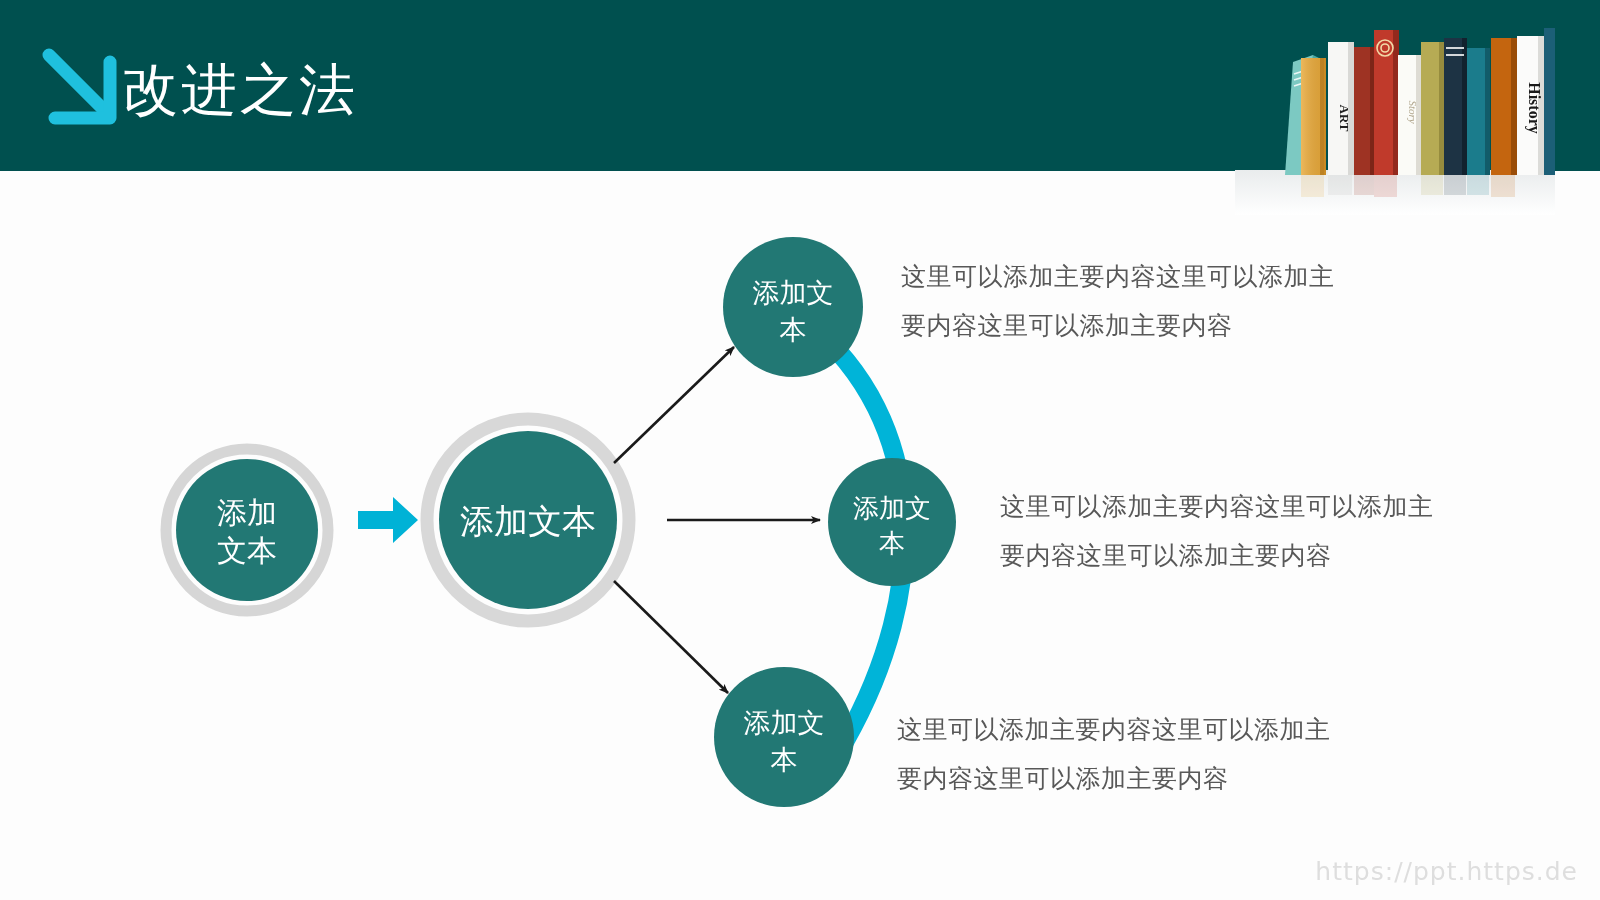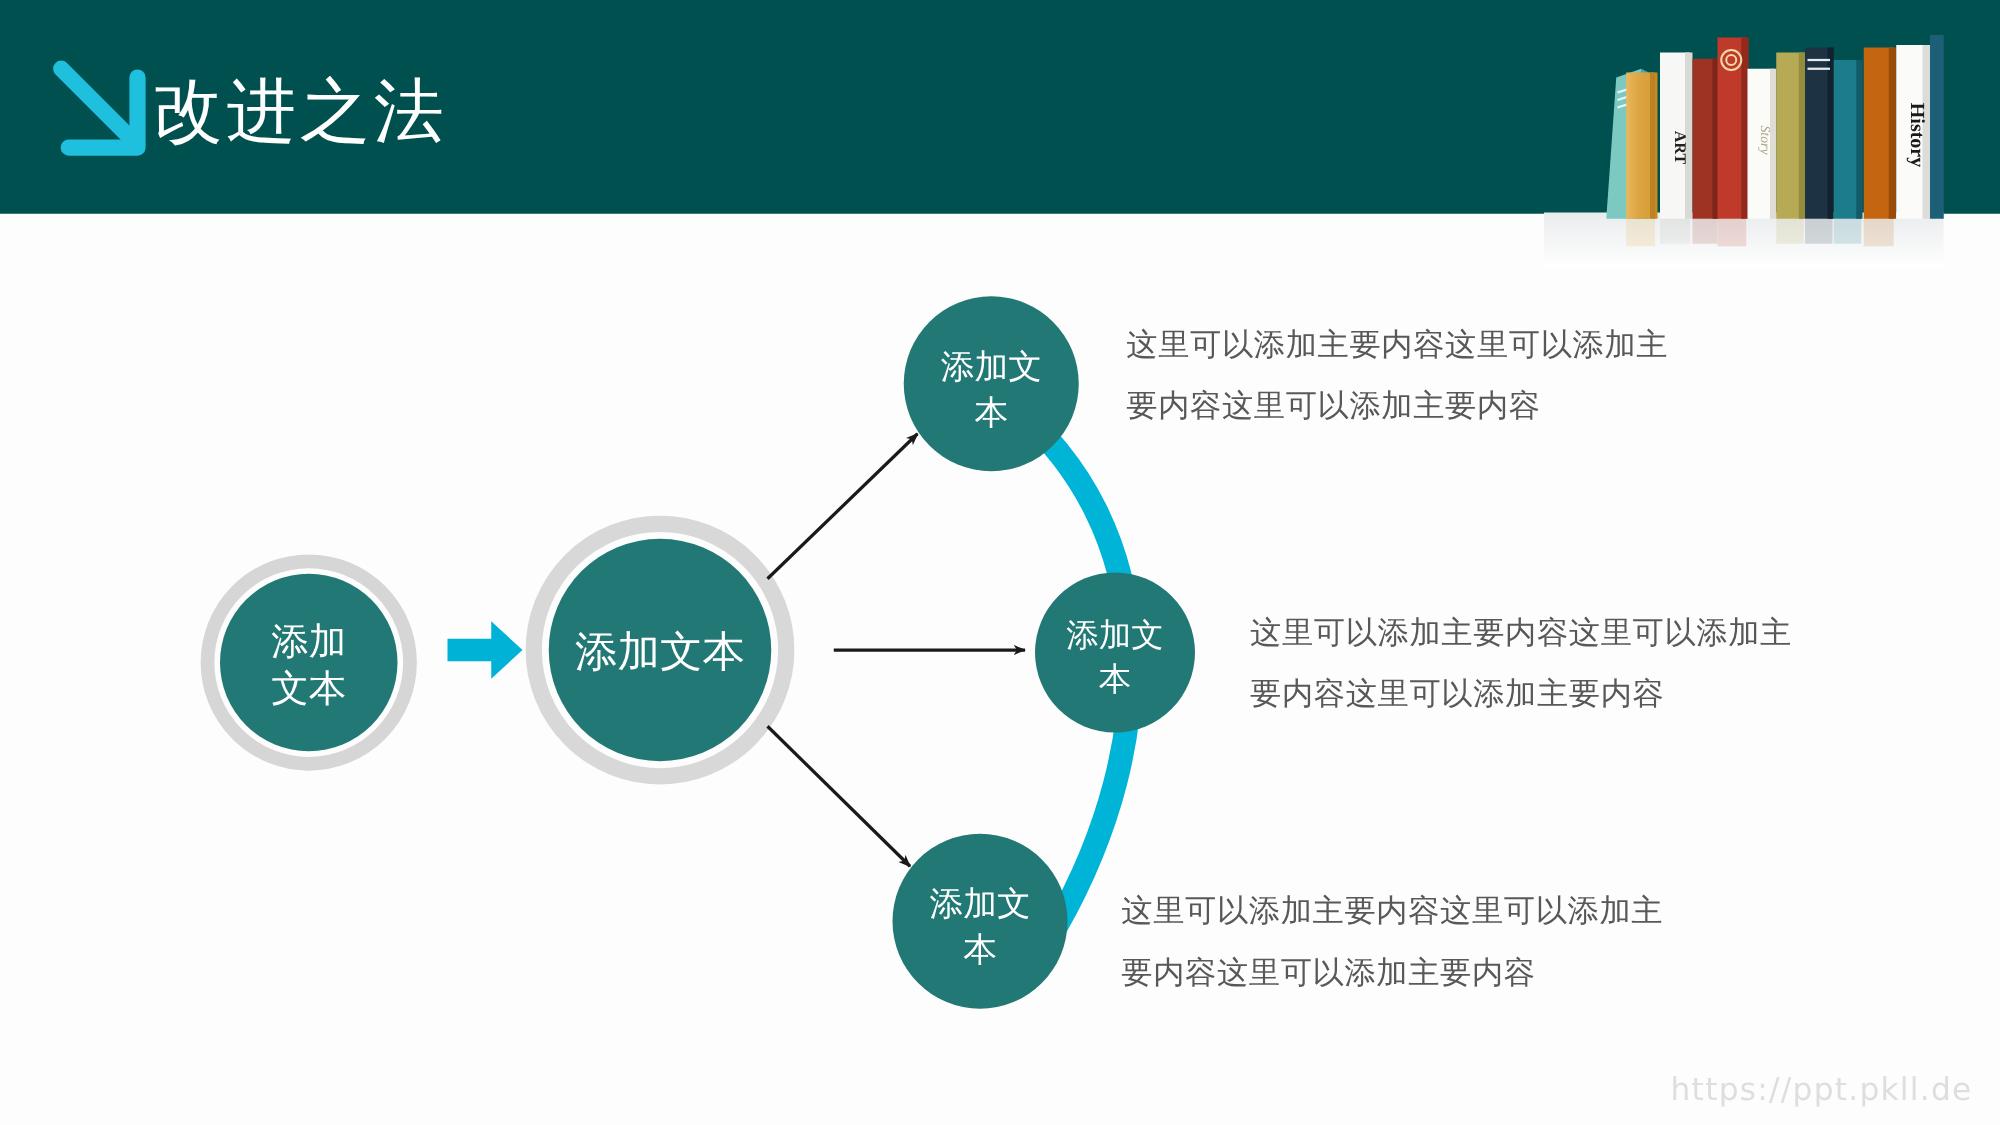--- a/index.html
+++ b/index.html
@@ -40,21 +40,21 @@
   #page-title {
     position: absolute;
     left: 122px;
     top: 50px;
     height: 80px;
     line-height: 80px;
     font-size: 56px;
     letter-spacing: 3px;
     color: #ffffff;
     white-space: nowrap;
-    font-family: Liberation Serif, serif;
+    font-family: Liberation Sans, sans-serif;
   }
 
   
   #books-art {
     position: absolute;
     right: 45px;
     top: 0;
     width: 320px;
     height: 215px;
   }
@@ -272,15 +272,15 @@
   <div class="copy-block" id="copy-2">
     <span class="copy-line">这里可以添加主要内容这里可以添加主</span>
     <span class="copy-line">要内容这里可以添加主要内容</span>
   </div>
 
   <div class="copy-block" id="copy-3">
     <span class="copy-line">这里可以添加主要内容这里可以添加主</span>
     <span class="copy-line">要内容这里可以添加主要内容</span>
   </div>
 
-  <div id="footer-url">https://ppt.pkll.de</div>
+  <div id="footer-url">https://ppt.https.de</div>
 
 </div>
 
 </body></html>

